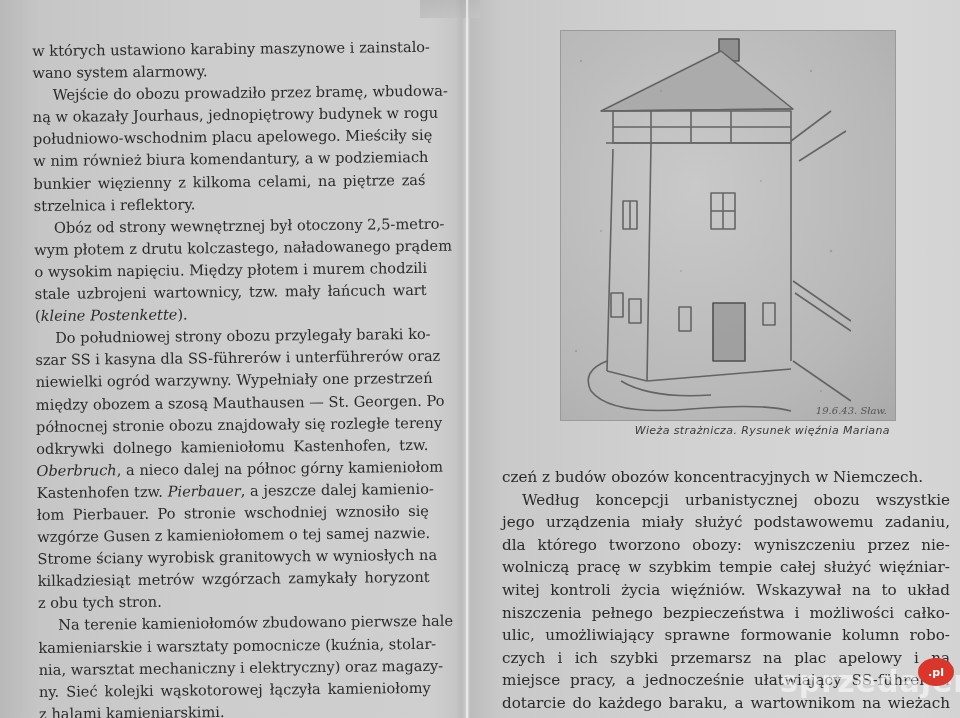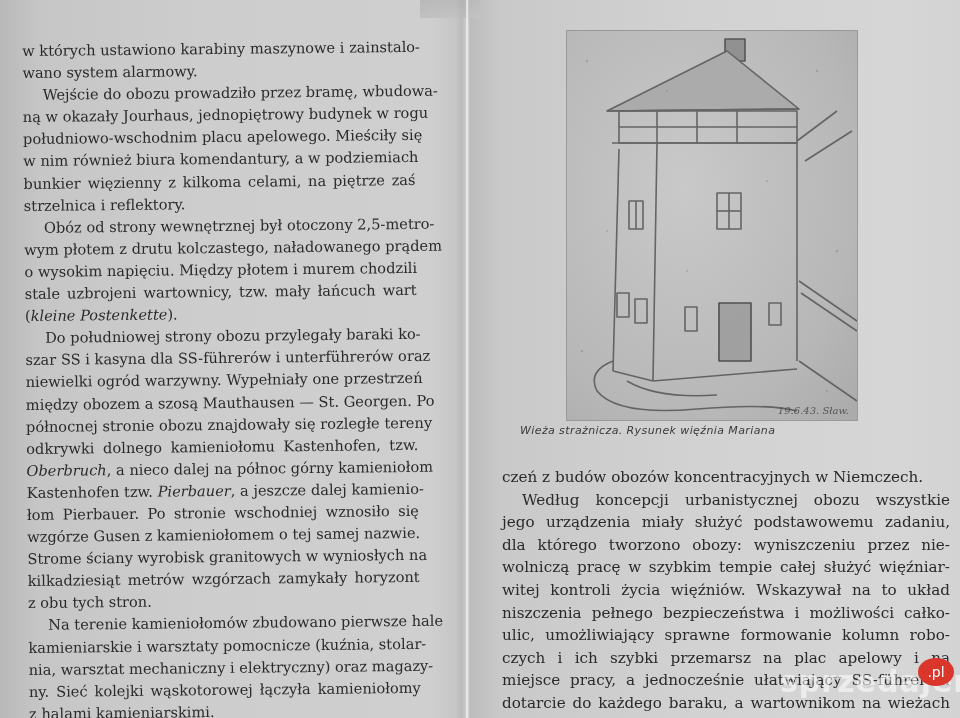--- a/index.html
+++ b/index.html
@@ -1,43 +1,43 @@
 <!DOCTYPE html>
 <html><head>
 <meta charset="utf-8">
 <style>
   html,body{margin:0;padding:0;}
   body{width:960px;height:718px;overflow:hidden;background:#bdbdbd;position:relative;font-family:"DejaVu Serif","Liberation Serif",serif;color:#2a2a2a;}
   .spread{position:absolute;left:0;top:0;width:960px;height:718px;
     background:linear-gradient(90deg,#b9b9b9 0px,#c6c6c6 40px,#cdcdcd 200px,#cfcfcf 430px,#c4c4c4 462px,#e2e2e2 467px,#bcbcbd 470px,#c9c9c9 500px,#d2d2d2 700px,#d6d6d6 900px,#d3d3d3 960px);}
   .page{position:absolute;top:0;height:718px;}
-  .page-left{left:0;width:467px;}
+  .page-left{left:10px;width:467px;}
   .page-right{left:470px;width:490px;}
   .gutter-line{position:absolute;left:466px;top:0;width:2px;height:718px;background:#ececec;opacity:.8;}
   .gutter-shadow{position:absolute;left:455px;top:0;width:12px;height:718px;background:linear-gradient(90deg,rgba(0,0,0,0),rgba(0,0,0,.08));}
   .corner-fold{position:absolute;left:420px;top:0;width:60px;height:18px;background:linear-gradient(160deg,#a9a9a9,#c7c7c7);opacity:.6;}
 
   .textcol{position:absolute;font-size:14.6px;line-height:22.1px;text-align:justify;}
   .page-left .textcol{left:22px;top:40px;width:392px;transform:rotate(-0.6deg);transform-origin:0 0;}
   .line{display:block;text-align:justify;text-align-last:justify;white-space:nowrap;overflow:visible;}
   .line.last{text-align-last:left;}
   .line.indent{padding-left:20px;}
   em{font-style:italic;}
 
-  .figure{position:absolute;left:96px;top:30px;width:290px;height:389px;
+  .figure{position:absolute;left:90px;top:30px;width:290px;height:389px;
     background:radial-gradient(ellipse at 40% 40%,#c9c9c9,#b7b7b7 70%,#aaaaaa);
-    border:1px solid #9a9a9a;}
+    border:1px solid #9a9a9a;padding-left:44px;}
   .figure svg{position:absolute;left:0;top:0;width:290px;height:389px;}
   .signature{position:absolute;right:8px;bottom:4px;font-size:10px;font-style:italic;color:#555;}
-  .caption{position:absolute;left:50px;top:423px;width:370px;text-align:left;font-size:11px;line-height:16px;font-style:italic;font-family:"DejaVu Sans","Liberation Sans",sans-serif;color:#3a3a3a;letter-spacing:.4px;}
+  .caption{position:absolute;left:50px;top:423px;width:370px;text-align:right;font-size:11px;line-height:16px;font-style:italic;font-family:"DejaVu Sans","Liberation Sans",sans-serif;color:#3a3a3a;letter-spacing:.4px;}
 
   .page-right .textcol{left:32px;top:466px;width:448px;font-size:15.2px;line-height:22.6px;}
 
   .watermark{position:absolute;left:780px;top:664px;font-family:"DejaVu Sans","Liberation Sans",sans-serif;font-size:30px;font-weight:bold;color:rgba(255,255,255,.55);letter-spacing:1px;}
-  .watermark-badge{position:absolute;left:918px;top:658px;width:36px;height:28px;border-radius:50%;background:#d9362c;color:#fff;font-family:"DejaVu Sans","Liberation Sans",sans-serif;font-size:14px;font-weight:normal;display:flex;align-items:center;justify-content:center;}
+  .watermark-badge{position:absolute;left:918px;top:658px;width:36px;height:28px;border-radius:50%;background:#d9362c;color:#fff;font-family:"DejaVu Sans","Liberation Sans",sans-serif;font-size:11px;font-weight:bold;display:flex;align-items:center;justify-content:center;}
 </style>
 </head>
 <body>
 
 <div class="spread">
   <div class="corner-fold"></div>
   <div class="gutter-shadow"></div>
   <div class="gutter-line"></div>
 
   <div class="page page-left">

